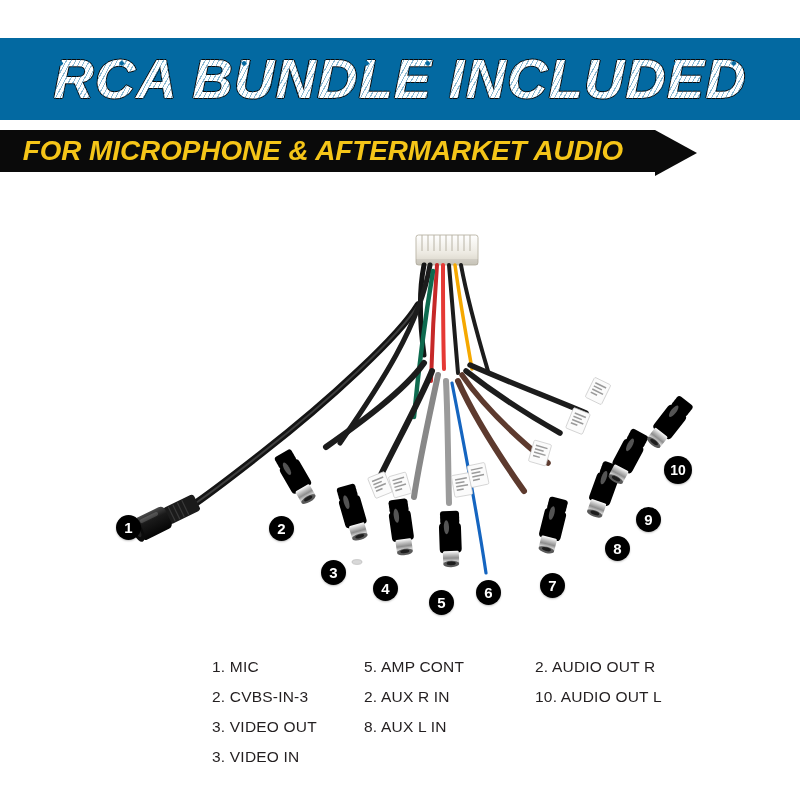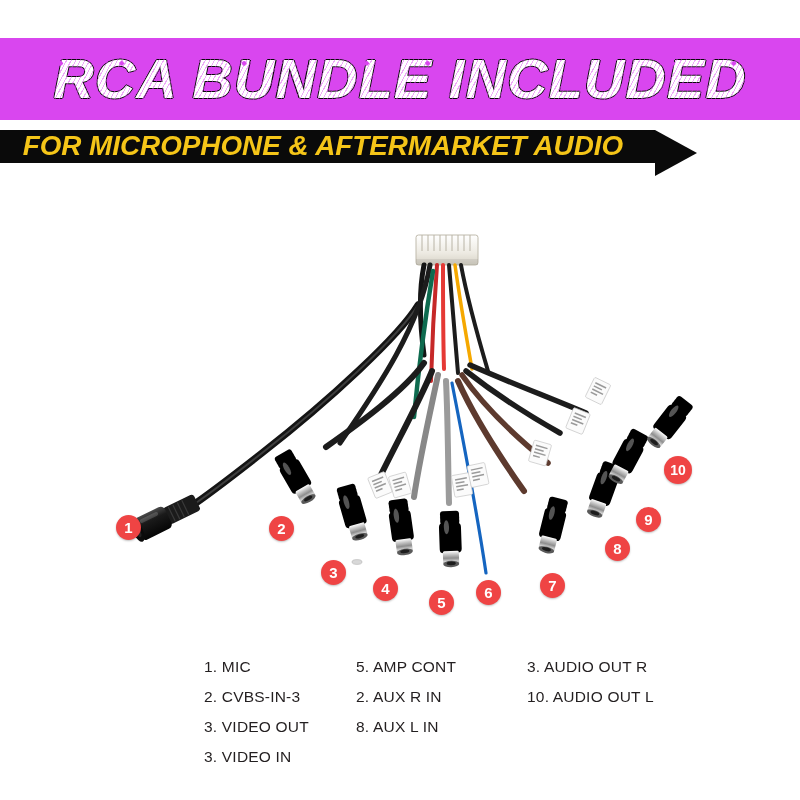--- a/index.html
+++ b/index.html
@@ -8,21 +8,21 @@
     background:#ffffff;
     font-family:"Liberation Sans",sans-serif;
     overflow:hidden;
     position:relative;
   }
   .stage{position:absolute;inset:0;width:800px;height:800px;}
 
   
   .banner-top{
     position:absolute;left:0;top:38px;width:800px;height:82px;
-    background:#d946ef;
+    background:#0369a1;
     display:flex;align-items:center;justify-content:center;
   }
   .banner-top-text{
     color:#ffffff;
     font-size:55px;
     font-weight:bold;
     font-style:italic;
     letter-spacing:1px;
     line-height:1;
     white-space:nowrap;
@@ -42,21 +42,21 @@
     -webkit-mask-size:60px 38px,44px 30px,70px 46px,52px 34px,64px 40px,48px 32px,100% 100%;
     -webkit-mask-repeat:repeat,repeat,repeat,repeat,repeat,repeat,repeat;
     -webkit-mask-composite:source-in;
     mask-image:
       radial-gradient(circle at 12% 30%, transparent 0 2px, #000 2.5px),
       repeating-linear-gradient(118deg, #000 0 3px, rgba(0,0,0,.55) 3px 4px);
     mask-size:60px 38px,100% 100%;
   }
 
   .banner-sub{
-    position:absolute;left:0;top:130px;height:33px;
+    position:absolute;left:0;top:130px;height:42px;
     width:655px;
     background:#0a0a0a;
     display:flex;align-items:center;
   }
   .banner-sub-text{
     color:#F5C518;
     font-size:27px;
     font-weight:bold;
     font-style:italic;
     letter-spacing:0px;
@@ -74,35 +74,35 @@
   }
 
   
   .photo{position:absolute;left:0;top:185px;width:800px;height:455px;}
   .photo svg{display:block;width:800px;height:455px;}
 
   
   .badge{
     position:absolute;
     border-radius:50%;
-    background:#ef4444;
+    background:#000000;
     color:#ffffff;
     font-weight:bold;
     display:flex;align-items:center;justify-content:center;
     line-height:1;
     box-shadow:0 1px 2px rgba(0,0,0,.25);
     user-select:none;
     text-align:center;
   }
   .badge.b-sm{width:25px;height:25px;font-size:15px;}
   .badge.b-lg{width:28px;height:28px;font-size:14px;}
 
   
   .legend{
-    position:absolute;left:4px;top:652px;width:770px;height:140px;
+    position:absolute;left:12px;top:652px;width:770px;height:140px;
   }
   .legend-col{position:absolute;top:0;}
   .legend-col.c1{left:200px;}
   .legend-col.c2{left:352px;}
   .legend-col.c3{left:523px;}
   .legend-item{
     font-size:15.5px;
     color:#231f20;
     line-height:30px;
     white-space:nowrap;
@@ -346,19 +346,19 @@
       <div class="legend-item">3. VIDEO IN</div>
     </div>
 
     <div class="legend-col c2">
       <div class="legend-item">5. AMP CONT</div>
       <div class="legend-item">2. AUX R IN</div>
       <div class="legend-item">8. AUX L IN</div>
     </div>
 
     <div class="legend-col c3">
-      <div class="legend-item">3. AUDIO OUT R</div>
+      <div class="legend-item">2. AUDIO OUT R</div>
       <div class="legend-item">10. AUDIO OUT L</div>
     </div>
 
   </div>
 
 </div>
 
 </body></html>

